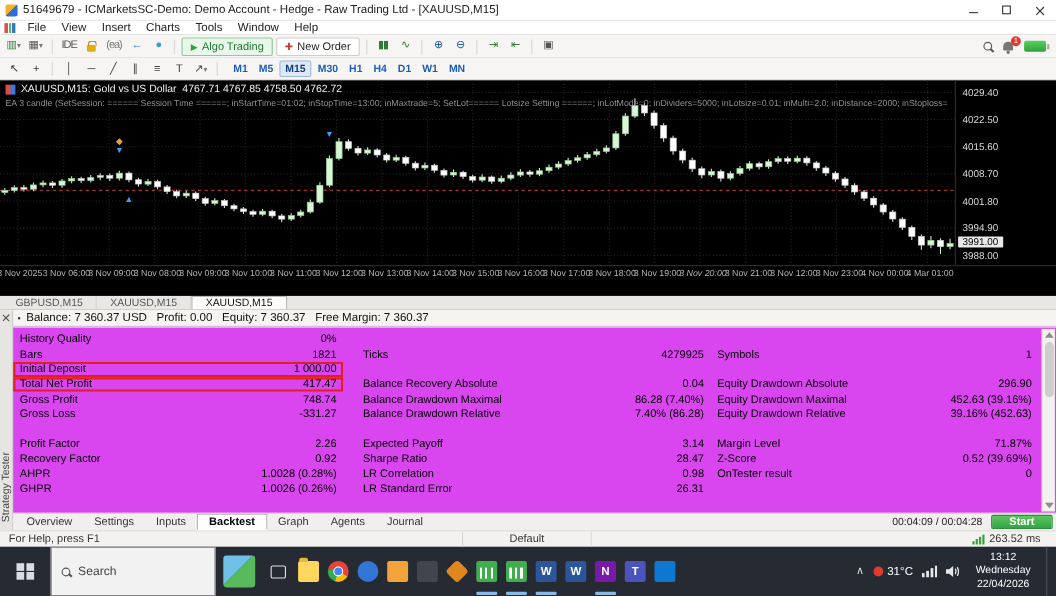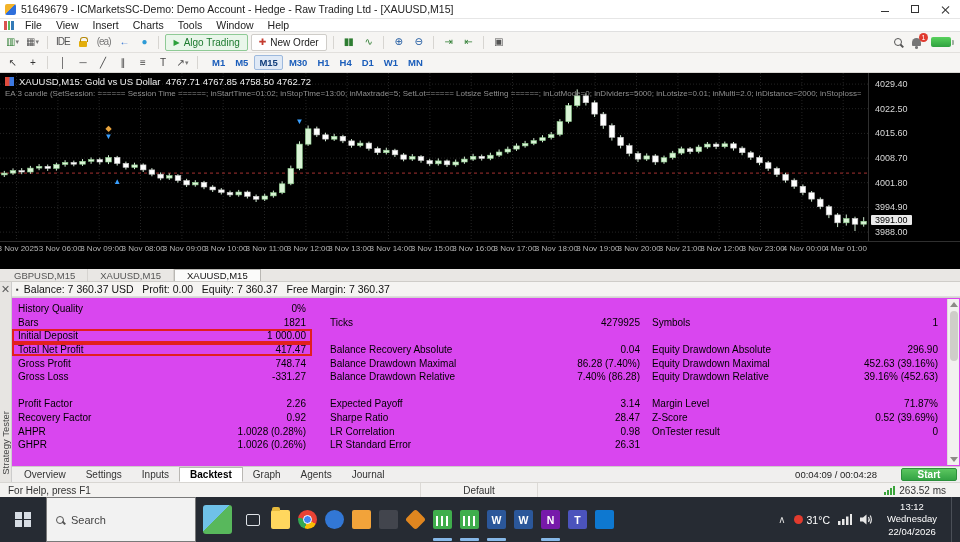--- a/index.html
+++ b/index.html
@@ -93,21 +93,21 @@
 .pair.hl{box-shadow:inset 0 0 0 2px #e21f1f}
 .vscroll{position:absolute;right:1px;top:1px;width:12px;bottom:1px;background:#f2f1ef;border-left:1px solid #e0dedb}
 .varrow{position:absolute;left:2px;width:0;height:0;border-left:4px solid transparent;border-right:4px solid transparent}
 .varrow.up{top:3px;border-bottom:5px solid #8d8b87}
 .varrow.down{bottom:3px;border-top:5px solid #8d8b87}
 .vthumb{position:absolute;top:12px;left:2px;width:8px;height:50px;background:#cfcdc9;border-radius:4px}
 #tester-tabs-row{height:16px;display:flex;align-items:center;background:#f0efee;border-top:1px solid #cfcdc9;padding-left:2px}
 #tester-tabs{display:flex;align-items:center;height:100%}
 .ttab{height:15px;display:flex;align-items:center;padding:0 10px;font-size:10px;color:#333}
 .ttab.active{background:#fff;border:1px solid #b9b7b3;border-bottom-color:#fff;font-weight:bold;color:#000}
-#elapsed{margin-left:auto;font-size:9.5px;color:#222;padding-right:24px;white-space:nowrap}
+#elapsed{margin-left:auto;font-size:9.5px;color:#222;padding-right:8px;white-space:nowrap}
 #start-btn{width:56px;height:13px;background:linear-gradient(#5bc65f,#33a344);border:1px solid #2c8f3b;border-radius:2px;color:#fff;font-size:10px;font-weight:bold;display:flex;align-items:center;justify-content:center;margin-right:3px;flex:none}
 
 
 #statusbar{height:15px;display:flex;align-items:center;background:#f3f2f0;border-top:1px solid #d8d6d2;font-size:10px;color:#333}
 .sb-help{padding-left:8px;width:420px;white-space:nowrap}
 .sb-profile{width:118px;height:100%;display:flex;align-items:center;justify-content:center;border-left:1px solid #dcdad6;border-right:1px solid #dcdad6}
 .sb-flex{flex:1;height:100%}
 .sb-latency{display:flex;align-items:center;gap:4px;padding-right:14px;white-space:nowrap}
 .i-conn{display:flex;align-items:flex-end;gap:1px}
 .i-conn i{width:2px;background:#3aa43a;display:block}
@@ -543,21 +543,21 @@
         <div class="xlab" style="left: 204.2px;">3 Nov 10:00</div>
         <div class="xlab" style="left: 245.533px;">3 Nov 11:00</div>
         <div class="xlab" style="left: 286.867px;">3 Nov 12:00</div>
         <div class="xlab" style="left: 328.2px;">3 Nov 13:00</div>
         <div class="xlab" style="left: 369.533px;">3 Nov 14:00</div>
         <div class="xlab" style="left: 410.867px;">3 Nov 15:00</div>
         <div class="xlab" style="left: 452.2px;">3 Nov 16:00</div>
         <div class="xlab" style="left: 493.533px;">3 Nov 17:00</div>
         <div class="xlab" style="left: 534.867px;">3 Nov 18:00</div>
         <div class="xlab" style="left: 576.2px;">3 Nov 19:00</div>
-        <div class="xlab" style="left: 617.533px;">3 Nov 20:00</div>
+        <div class="xlab" style="left: 617.533px; font-style: italic;">3 Nov 20:00</div>
         <div class="xlab" style="left: 658.867px;">3 Nov 21:00</div>
         <div class="xlab" style="left: 700.2px;">3 Nov 12:00</div>
         <div class="xlab" style="left: 741.533px;">3 Nov 23:00</div>
         <div class="xlab" style="left: 782.867px;">4 Nov 00:00</div>
         <div class="xlab" style="left: 824.2px;">4 Mar 01:00</div>
       </div>
     <div id="symline">
       <span class="sym-ico"></span>
       <span>XAUUSD,M15: Gold vs US Dollar&nbsp;&nbsp;4767.71 4767.85 4758.50 4762.72</span>
     </div>

